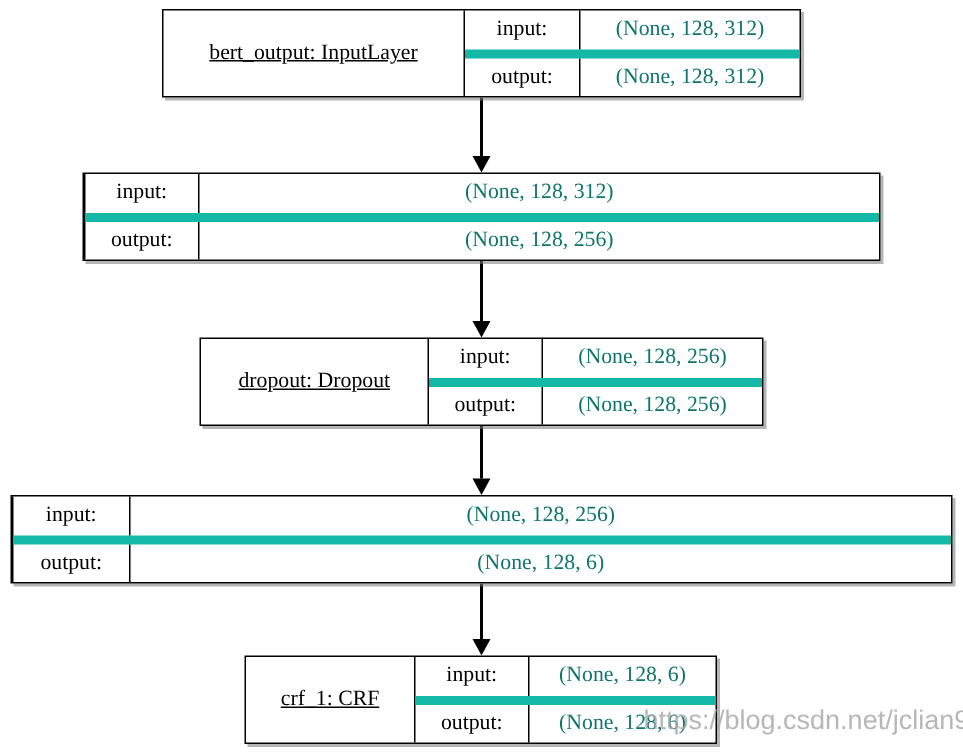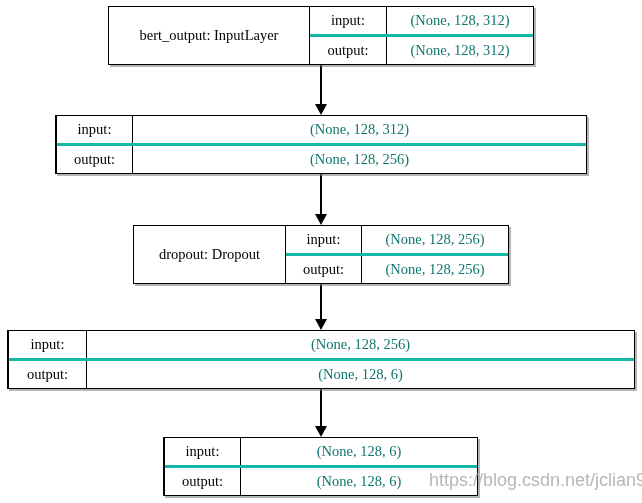--- a/index.html
+++ b/index.html
@@ -28,35 +28,36 @@
   }
   .node-name {
     display: flex;
     align-items: center;
     justify-content: center;
     box-sizing: border-box;
     padding: 0 10px;
     font-size: 14.5px;
     color: #000000;
     white-space: nowrap;
+    text-decoration: underline;
   }
   .node-cols {
     display: flex;
     flex-direction: column;
     box-sizing: border-box;
     border-left: 1px solid #000000;
     flex: 1 1 auto;
   }
   .node-row {
     display: flex;
     flex: 1 1 0;
     box-sizing: border-box;
   }
   .node-row.top {
-    border-bottom: 3px solid #14b8a6;
+    border-bottom: 6px solid #14b8a6;
     font-family: Liberation Serif, serif;
   }
   .io-label {
     display: flex;
     align-items: center;
     justify-content: center;
     box-sizing: border-box;
     border-right: 1px solid #000000;
     font-size: 14.5px;
     color: #000000;
@@ -182,20 +183,21 @@
       </div>
     </div>
   </div>
 
   <div class="arrow" style="left:314px; top:389px; width:14px; height:48px;">
     <div class="arrow-line" style="height:37px;"></div>
     <div class="arrow-head"></div>
   </div>
 
   <div class="node" style="left:163px; top:437px; width:315px; height:59px;">
+    <div class="node-name" style="width:112px;">crf_1: CRF</div>
     <div class="node-cols">
       <div class="node-row top">
         <div class="io-label" style="width:76px;">input:</div>
         <div class="io-shape">(None, 128, 6)</div>
       </div>
       <div class="node-row">
         <div class="io-label" style="width:76px;">output:</div>
         <div class="io-shape">(None, 128, 6)</div>
       </div>
     </div>

